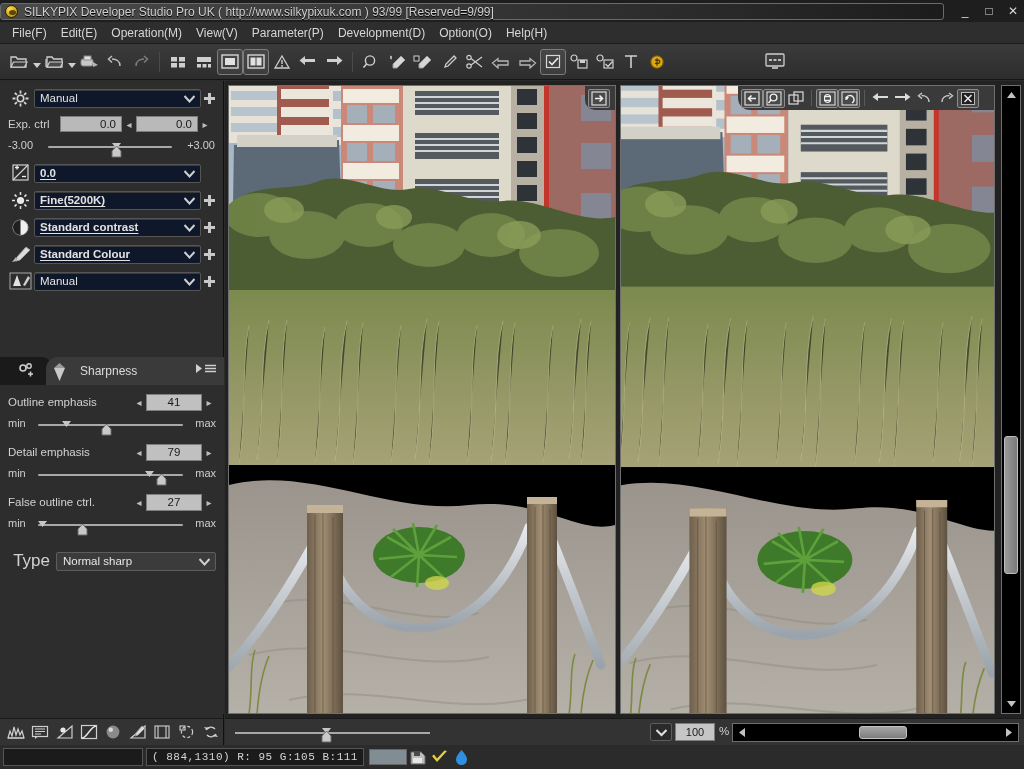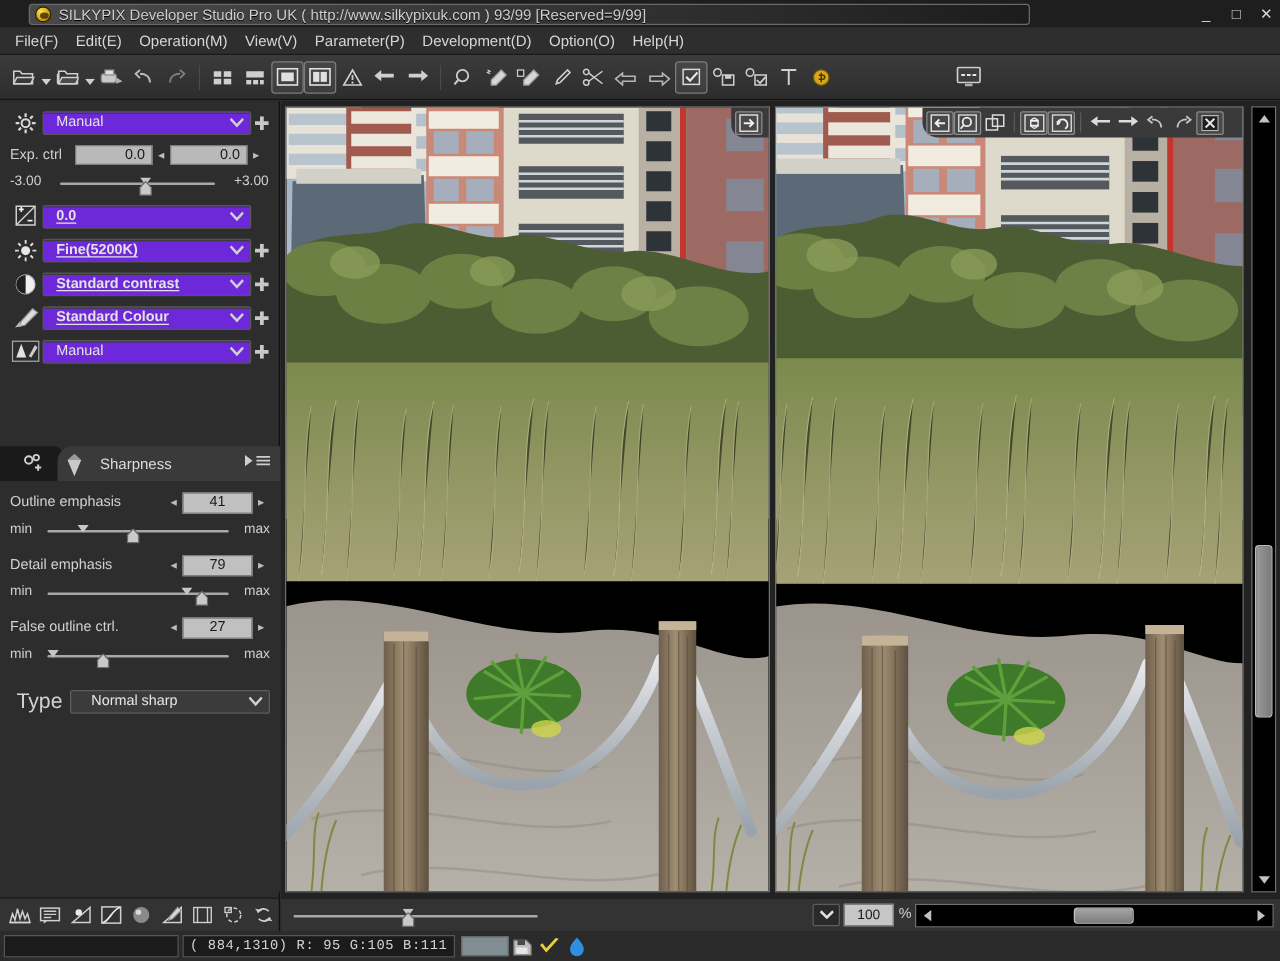--- a/index.html
+++ b/index.html
@@ -11,21 +11,21 @@
   }
   #app { position: relative; width: 1024px; height: 769px; background: #2b2b2b; }
 
   
   .titlebar {
     position: absolute; left: 0; top: 0; width: 1024px; height: 22px;
     background: #1e1e1e;
     display: flex; align-items: center;
   }
   .title-inner {
-    position: absolute; left: 23px; top: 3px; width: 801px; height: 17px;
+    position: absolute; left: 0; top: 3px; width: 944px; height: 17px;
     background: linear-gradient(to right, #4a4a4a 0%, #3a3a3a 40%, #2a2a2a 75%, #1c1c1c 100%);
     border: 1px solid #6a6a6a;
     border-radius: 3px;
     display: flex; align-items: center;
     padding-left: 4px;
   }
   .title-badge {
     width: 13px; height: 13px; border-radius: 50%;
     background: radial-gradient(circle at 35% 30%, #ffe14d, #c9960a 70%, #7a5a00);
     border: 1px solid #2a2000; flex: none;
@@ -69,23 +69,23 @@
   .tb-caret svg{display:block;}
 
   
   .sidebar {
     position: absolute; left: 0; top: 81px; width: 224px; height: 637px;
     background: #2d2d2d; border-right: 1px solid #101010;
   }
   .ctl-row { display: flex; align-items: center; height: 24px; margin: 0 0 0 0; padding-left: 6px; }
   .ctl-icon { width: 28px; height: 24px; display:flex; align-items:center; justify-content:center; flex:none; }
   .combo {
-    flex: 1; height: 19px; background: #6d28d9; border: 1px solid #555;
+    flex: 1; height: 19px; background: #0f172a; border: 1px solid #555;
     border-radius: 2px; position: relative; display: flex; align-items: center;
-    padding-left: 10px; color: #e2e2e2; font-size: 11.5px;
+    padding-left: 5px; color: #e2e2e2; font-size: 11.5px;
     box-shadow: inset 0 1px 0 #3b3b3b;
   }
   .combo.bold { font-weight: bold; }
   .combo .und { text-decoration: underline; text-underline-offset: 2px; }
   .combo .arrow { position: absolute; right: 5px; top: 4px; }
   .plus-btn { width: 16px; height: 24px; display:flex; align-items:center; justify-content:center; flex:none; }
   .plus-btn svg{display:block;}
   .ctl-pad { width: 6px; flex: none; }
 
   .expbias-row { display:flex; align-items:center; height:22px; padding-left:8px; margin-top:3px; }
@@ -130,21 +130,21 @@
   .param-label { color:#d2d2d2; font-size:11.5px; flex:1; }
   .param-numbox {
     background:#c0c0c0; color:#1a1a1a; font-size:11.5px; height:17px; width:56px;
     display:flex; align-items:center; justify-content:center; border:1px solid #7d7d7d;
   }
 
   .type-row { display:flex; align-items:center; height:24px; padding:0 8px; margin-top:14px; }
   .type-label { color:#d2d2d2; font-size:17px; width:42px; text-align:right; margin-right:6px; }
   .type-combo {
     flex:1; height:19px; background:#3b3b3b; border:1px solid #5d5d5d; border-radius:2px;
-    display:flex; align-items:center; padding-left:16px; color:#e6e6e6; font-size:11.5px;
+    display:flex; align-items:center; padding-left:6px; color:#e6e6e6; font-size:11.5px;
     position:relative;
   }
 
   
   .leftbottom {
     position:absolute; left:0; top:718px; width:224px; height:27px;
     background:#333; border-top:1px solid #1a1a1a; border-right:1px solid #101010;
     display:flex; align-items:center; padding-left:4px; gap:1px;
   }
   .lb-ico { width:24px; height:24px; display:flex; align-items:center; justify-content:center; }

